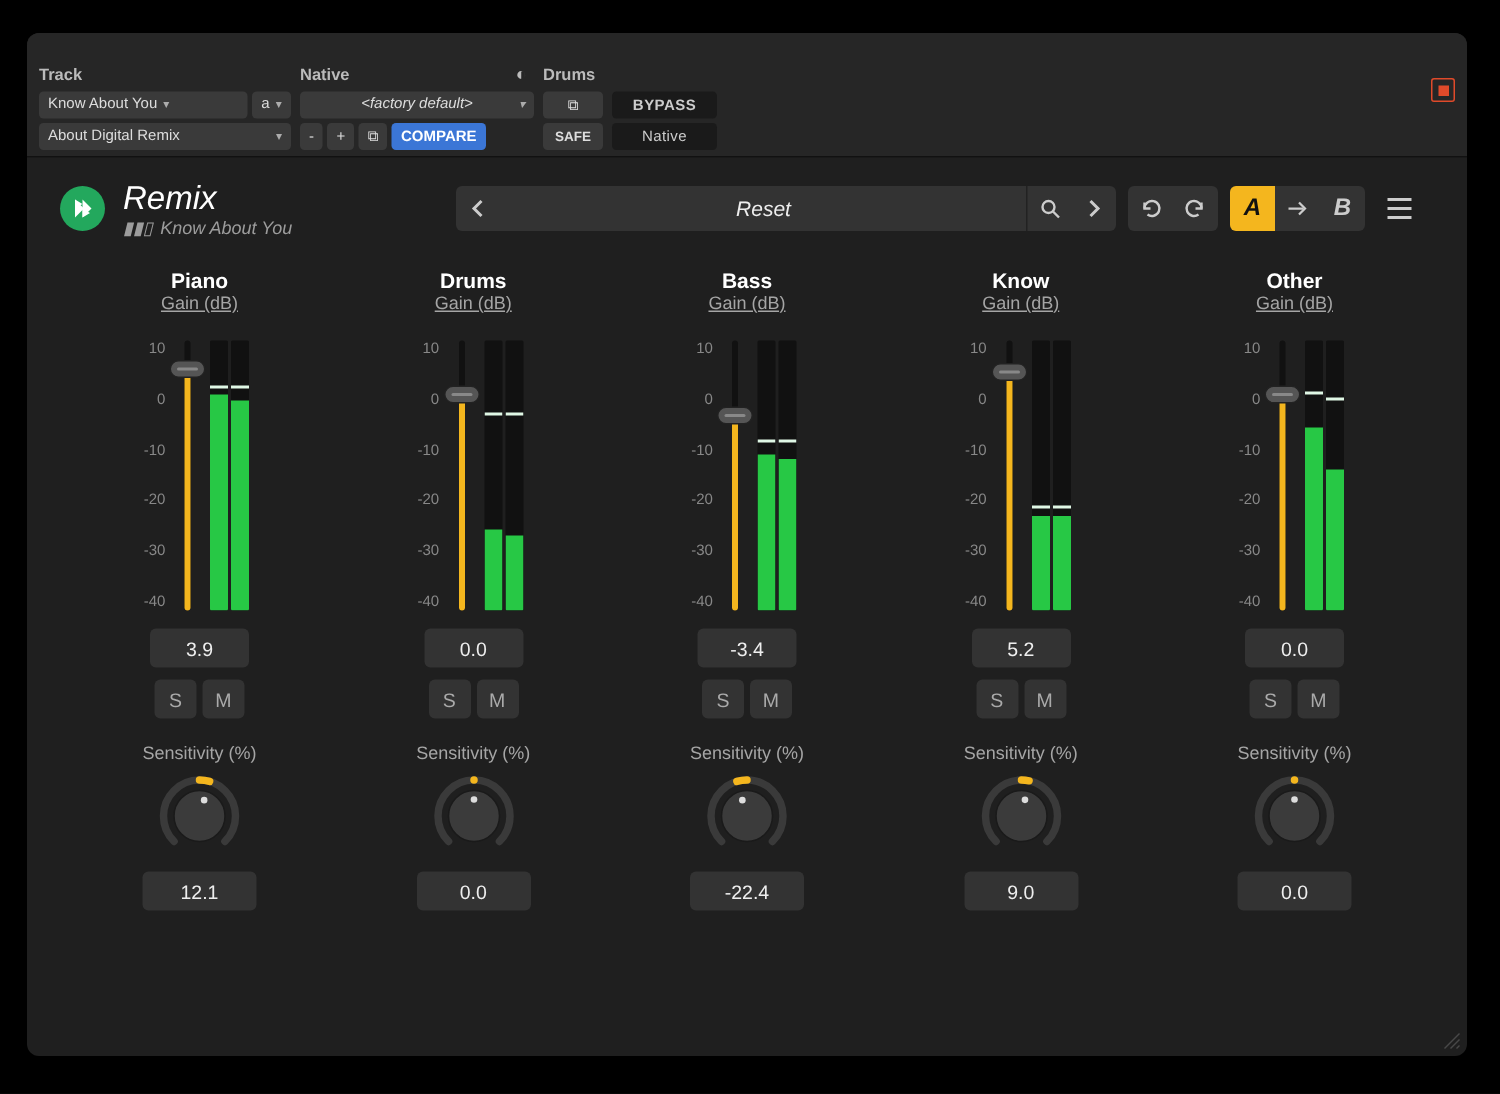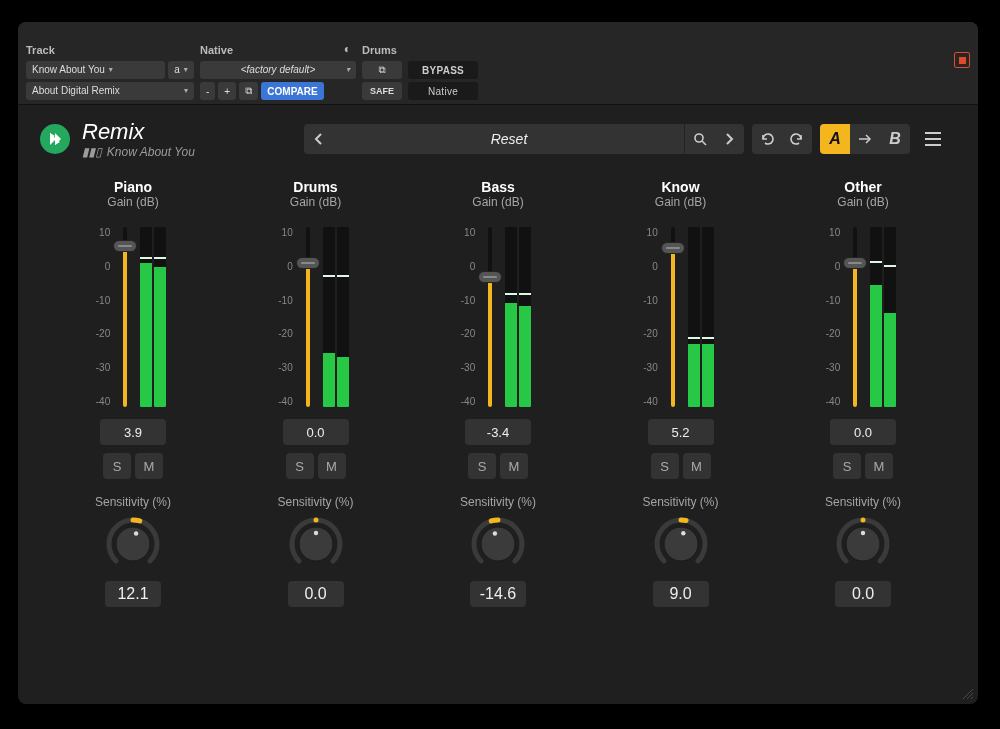--- a/index.html
+++ b/index.html
@@ -51,40 +51,40 @@
   .abA{background:var(--accent);color:#111;font-weight:bold;border-radius:4px 0 0 4px;}
   .abArr{background:var(--panel2);}
   .abB{background:var(--panel2);color:#ccc;border-radius:0 4px 4px 0;font-weight:bold;}
   .abA,.abArr,.abB{width:30px;height:30px;display:flex;align-items:center;justify-content:center;}
   .ham{width:30px;height:30px;display:flex;flex-direction:column;gap:4px;align-items:center;justify-content:center;color:#ccc;}
   .ham span{display:block;width:16px;height:2px;background:#ccc;}
   
   .strips{display:flex;justify-content:space-between;padding:8px 30px 8px 30px;}
   .strip{display:flex;flex-direction:column;align-items:center;width:170px;}
   .cname{color:#fff;font-weight:bold;font-size:14px;}
-  .glabel{color:var(--txt2);font-size:12px;margin:0 0 8px 0;}
+  .glabel{color:var(--txt2);font-size:12px;margin:0 0 8px 0;text-decoration:underline;}
   .meterwrap{display:flex;align-items:flex-end;height:190px;gap:6px;position:relative;}
   .ticks{display:flex;flex-direction:column;justify-content:space-between;height:180px;font-size:10px;color:#888;text-align:right;padding-top:1px;}
   .ticks span{height:10px;line-height:10px;}
   .fadertrack{position:relative;width:18px;height:180px;display:flex;align-items:flex-end;justify-content:center;}
   .track{position:absolute;top:0;left:50%;transform:translateX(-50%);width:4px;height:180px;background:#111;border-radius:2px;}
   .fill{position:absolute;bottom:0;left:50%;transform:translateX(-50%);width:4px;background:var(--accent);border-radius:2px;}
   .thumb{position:absolute;left:50%;transform:translate(-50%,-50%);width:24px;height:12px;background:#555;border:1px solid #222;border-radius:6px;}
   .thumb::after{content:"";position:absolute;top:4px;left:4px;right:4px;height:2px;background:#888;border-radius:1px;}
   .meters{display:flex;gap:2px;position:relative;width:30px;height:180px;}
   .mtrack{position:relative;width:12px;height:180px;background:#111;border-radius:1px;display:flex;flex-direction:column;justify-content:flex-end;overflow:hidden;}
   .mseg{width:100%;}
   .mseg.g{background:var(--grn);}
   .peak{position:absolute;left:0;right:0;height:2px;background:#dff7e5;}
   .valbox{margin-top:12px;width:66px;height:26px;background:var(--panel2);border-radius:4px;display:flex;align-items:center;justify-content:center;color:#eee;font-size:13px;}
   .sm{display:flex;gap:4px;margin-top:8px;}
   .sm .b{width:28px;height:26px;background:var(--panel2);border-radius:4px;display:flex;align-items:center;justify-content:center;color:#aaa;font-size:13px;}
   .slabel{color:var(--txt2);font-size:12px;margin:16px 0 6px 0;}
   .knob{width:58px;height:58px;position:relative;}
-  .knobval{margin-top:8px;width:56px;height:26px;background:var(--panel2);border-radius:4px;display:flex;align-items:center;justify-content:center;color:#eee;font-size:16px;}
+  .knobval{margin-top:8px;width:76px;height:26px;background:var(--panel2);border-radius:4px;display:flex;align-items:center;justify-content:center;color:#eee;font-size:13px;}
   .resize{position:absolute;right:4px;bottom:4px;width:14px;height:14px;opacity:.4;}
 </style>
 </head>
 <body>
 
 <div class="window">
  <div class="inner">
   <div class="tl">
     <span class="r"></span>
     <span class="y"></span>
@@ -328,21 +328,21 @@
       <div class="b">S</div>
       <div class="b">M</div>
     </div>
     <div class="slabel">Sensitivity (%)</div>
     <div class="knob"><svg width="58" height="58" viewBox="0 0 58 58">
     <path d="M 12.029437251522857 45.970562748477136 A 24 24 0 1 1 45.97056274847714 45.970562748477136" stroke="#3a3a3a" stroke-width="5" fill="none" stroke-linecap="round"></path>
     <path d="M 29 5 A 24 24 0 0 0 22.249928763047592 5.9687920790926015" stroke="var(--accent)" stroke-width="5" fill="none" stroke-linecap="round"></path>
     <circle cx="29" cy="29" r="17" fill="#3b3b3b" stroke="#1a1a1a"></circle>
     <circle cx="25.906217349730145" cy="18.44402970291744" r="2.2" fill="#ddd"></circle>
   </svg></div>
-    <div class="knobval">-14.6</div>
+    <div class="knobval">-22.4</div>
   </div>
         <div class="strip">
     <div class="cname">Know</div>
     <div class="glabel">Gain (dB)</div>
     <div class="meterwrap">
       <div class="ticks">
               <span>10</span>
               <span>0</span>
               <span>-10</span>
               <span>-20</span>

